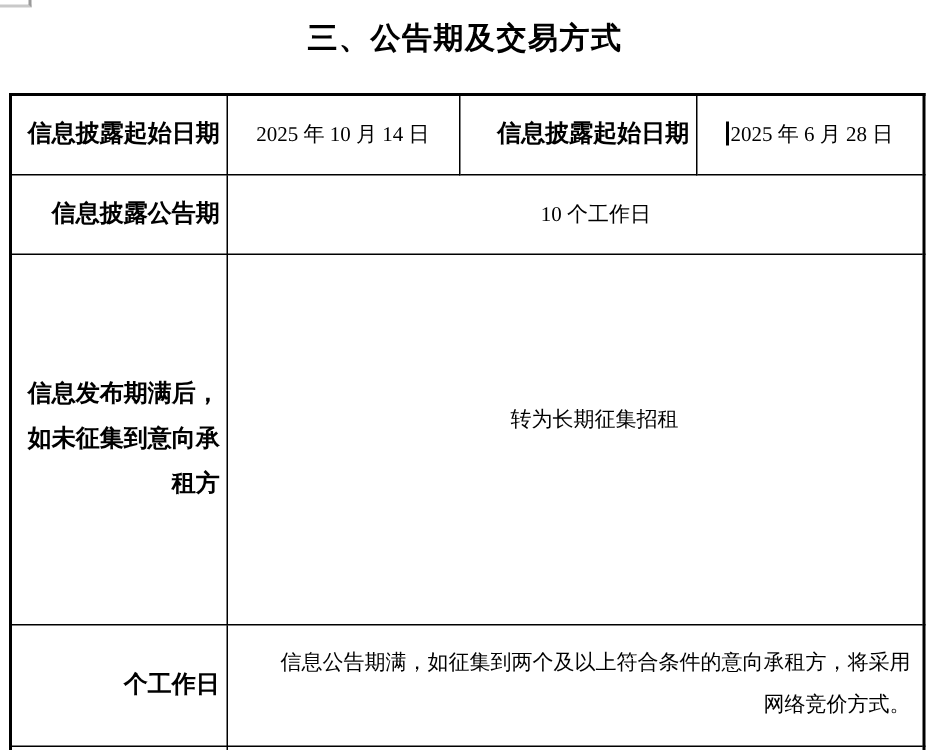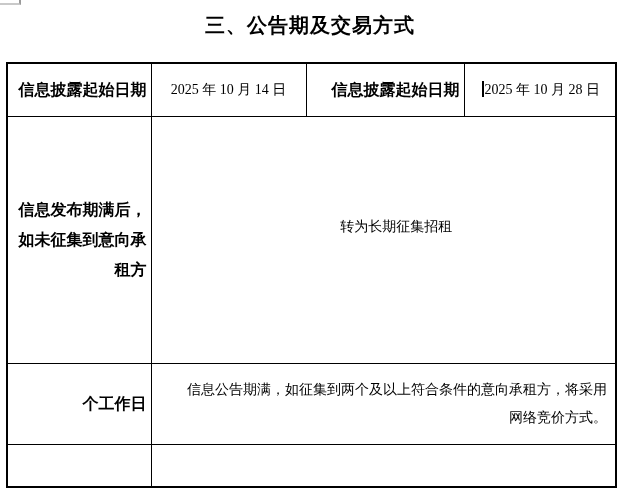--- a/index.html
+++ b/index.html
@@ -104,23 +104,27 @@
         <col class="c1">
           <col class="c2">
           <col class="c3">
           <col class="c4">
       </colgroup>
       <tbody>
         <tr class="r1">
           <th class="label">信息披露起始日期</th>
           <td class="value date-cell">2025 年 10 月 14 日</td>
           <th class="label">信息披露起始日期</th>
-          <td class="value date-cell"><span class="text-cursor"></span><span>2025 年 10 月 28 日</span></td>
+          <td class="value date-cell"><span class="text-cursor"></span><span>2025 年 6 月 28 日</span></td>
         </tr>
 
+        <tr class="r2">
+          <th class="label">信息披露公告期</th>
+          <td class="value center-indent" colspan="3">10 个工作日</td>
+        </tr>
 
         <tr class="r3">
           <th class="label">信息发布期满后，如未征集到意向承租方</th>
           <td class="value fallback-cell" colspan="3">转为长期征集招租</td>
         </tr>
 
         <tr class="r4">
           <th class="label">个工作日</th>
           <td class="value method-cell" colspan="3">信息公告期满，如征集到两个及以上符合条件的意向承租方，将采用网络竞价方式。</td>
         </tr>

